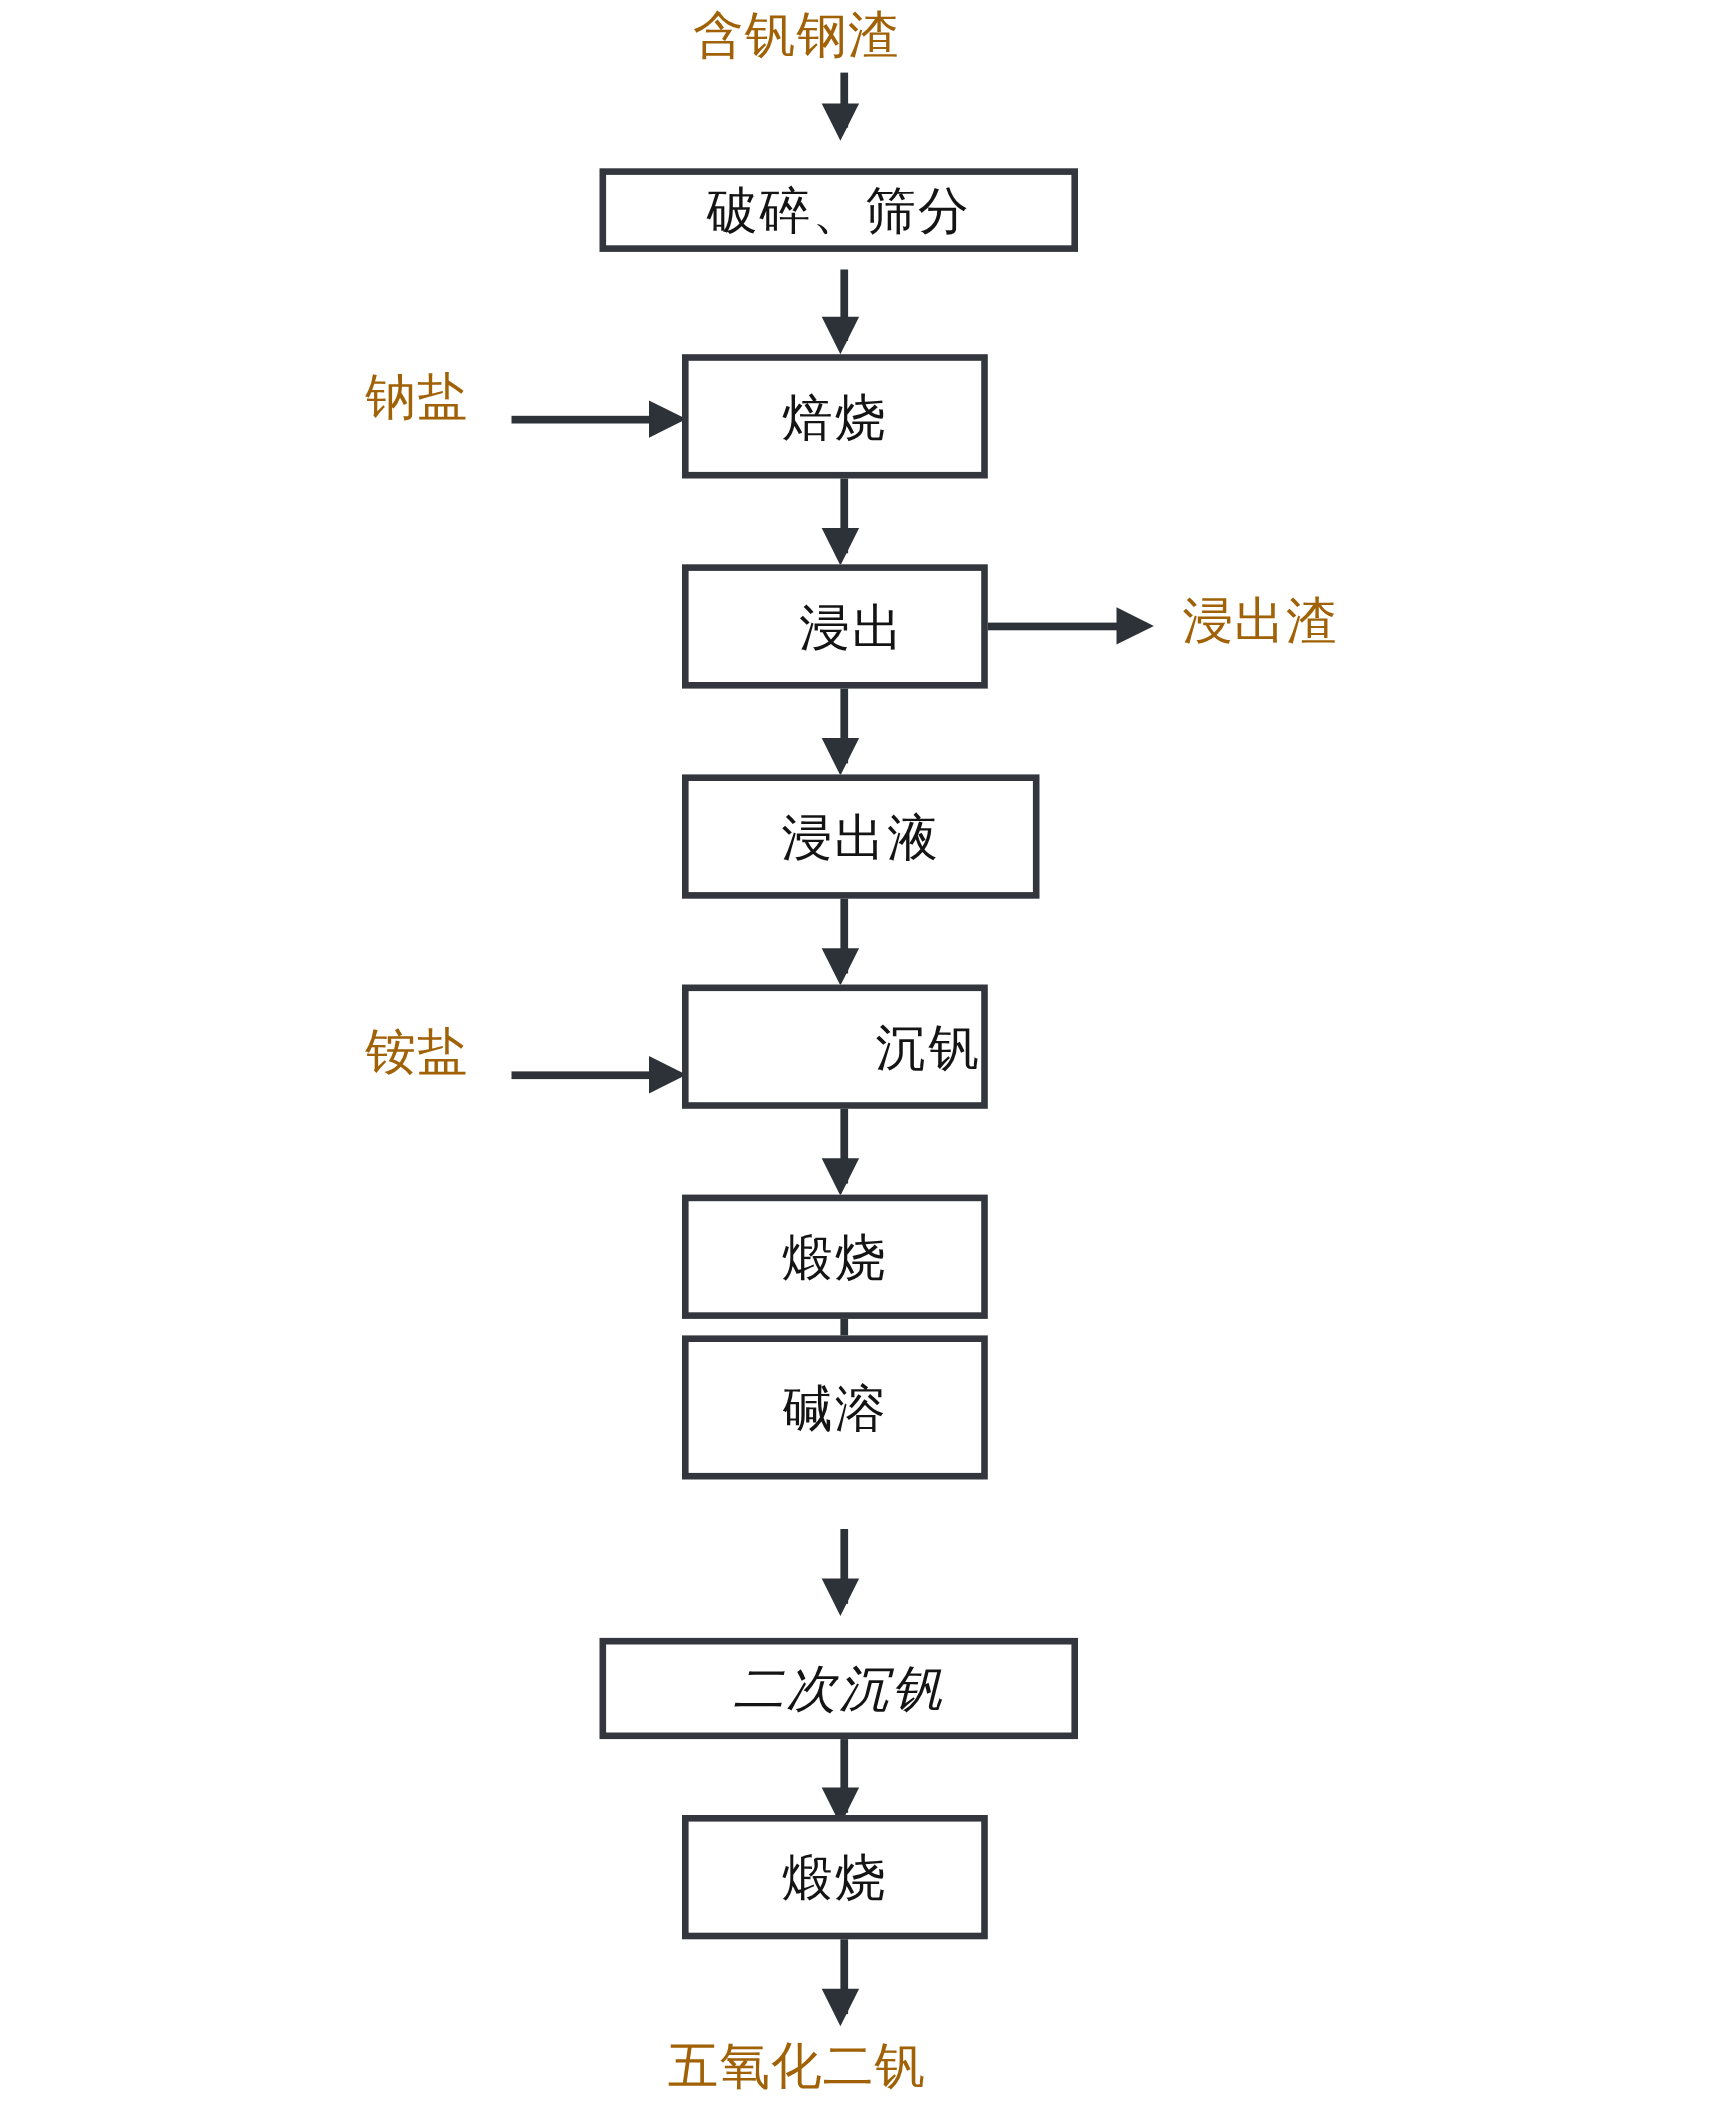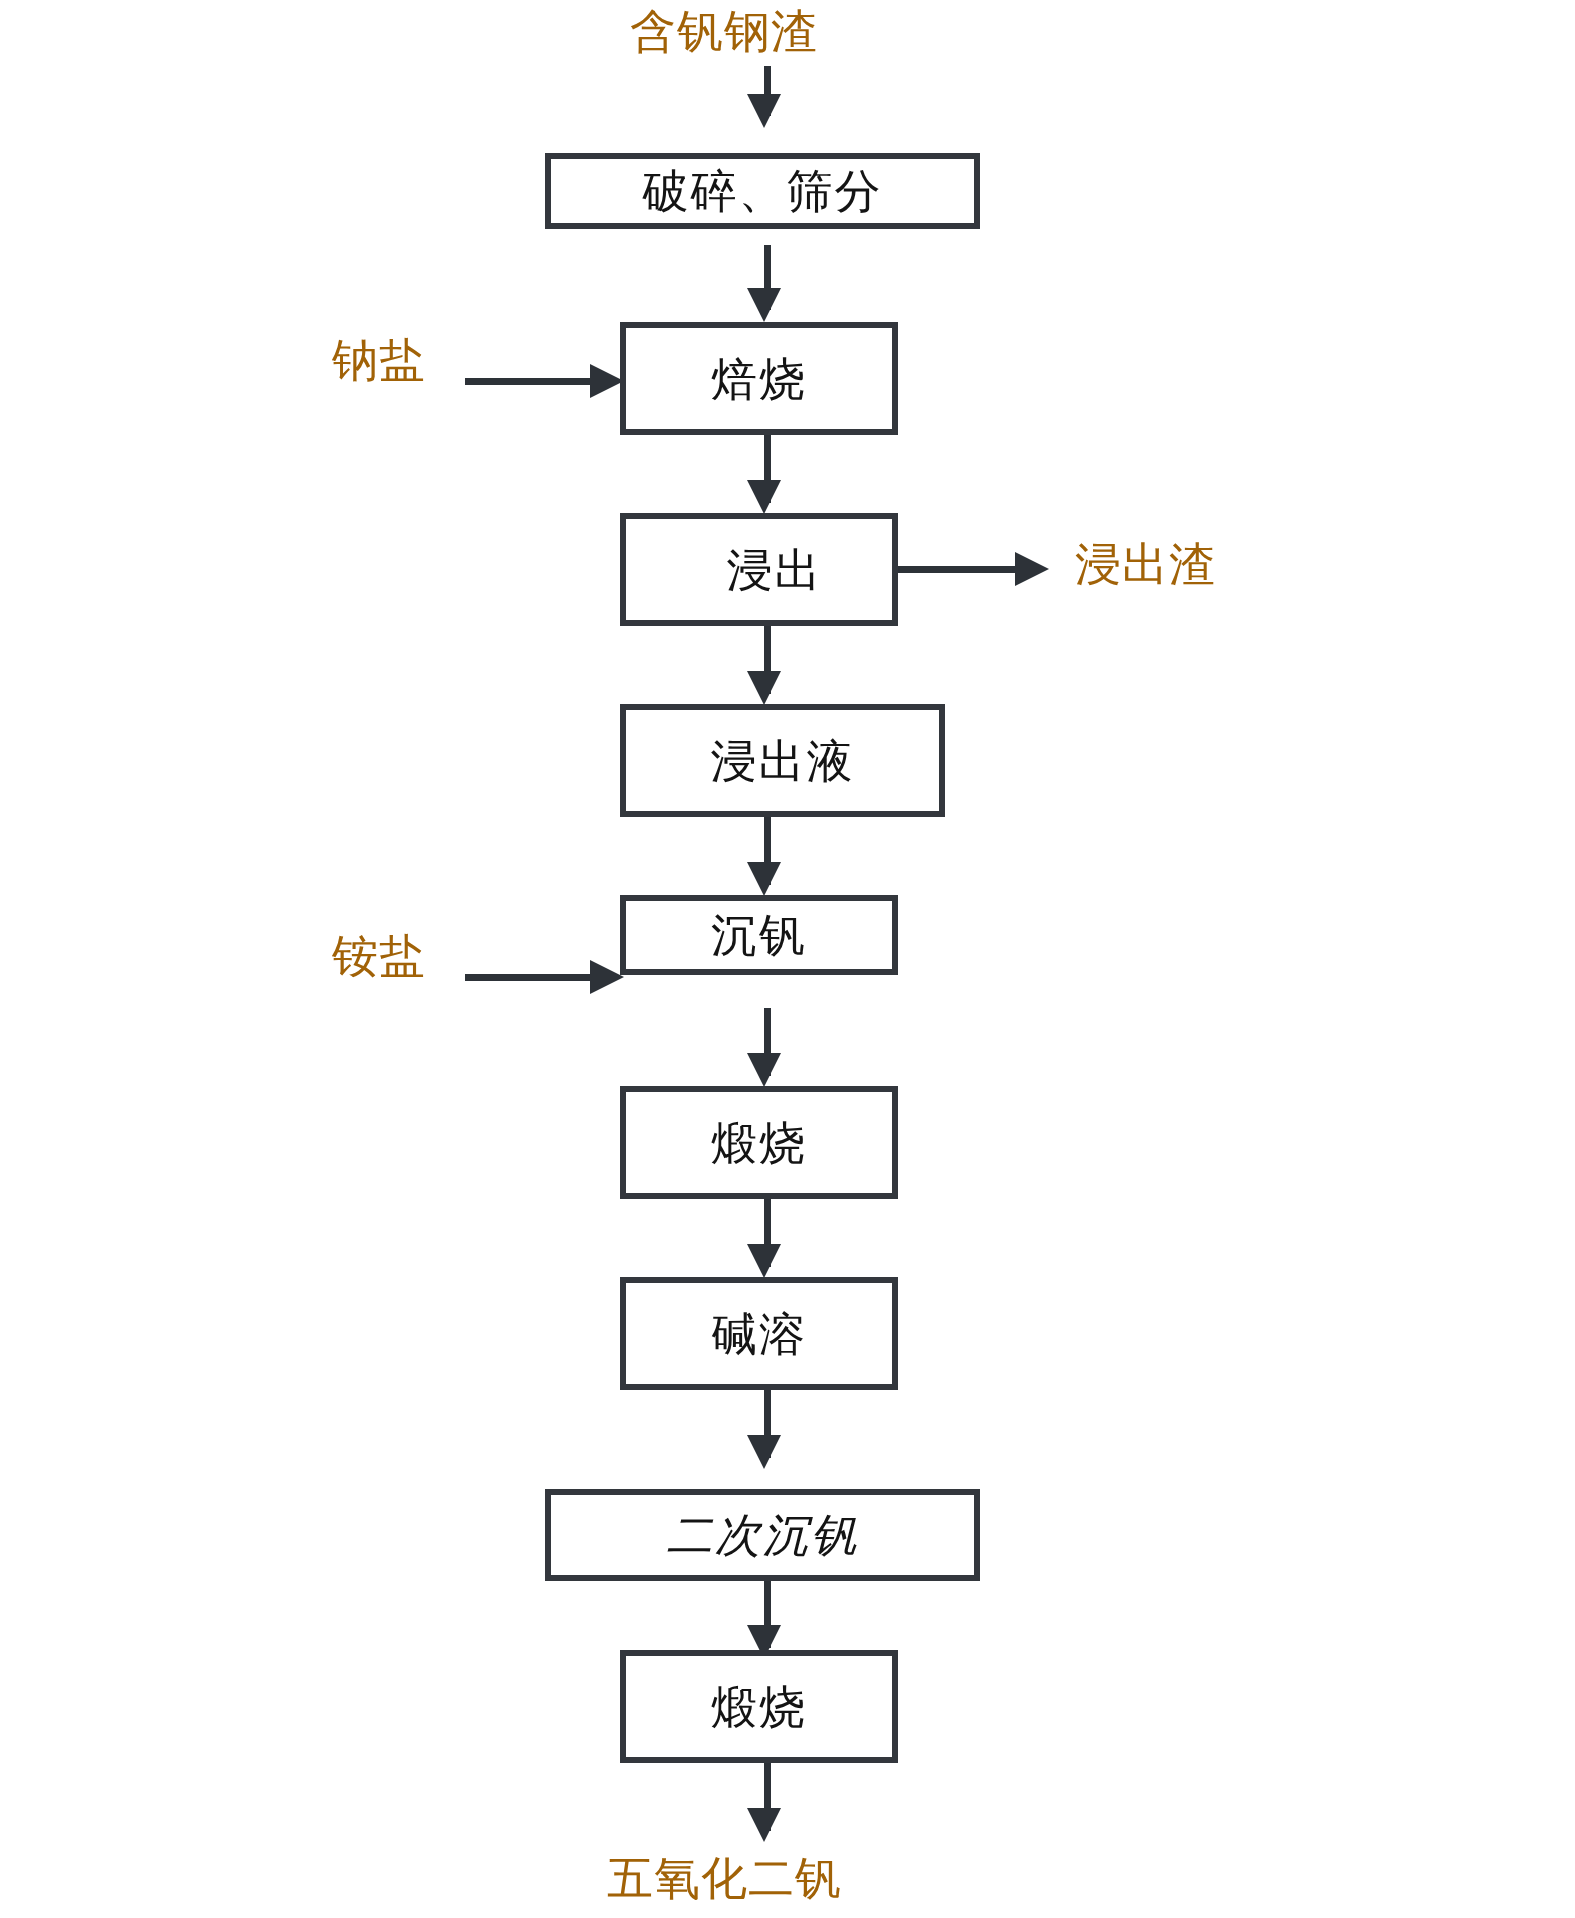--- a/index.html
+++ b/index.html
@@ -136,39 +136,39 @@
     <div class="v-line" style="left:764px; top:817px; height:68px;"></div>
     <div class="arrow-down" style="left:747px; top:862px;"></div>
   </div>
 
   <div class="freetext" style="left:332px; top:933px;">铵盐</div>
   <div class="conn">
     <div class="h-line" style="left:465px; top:974px; width:150px;"></div>
     <div class="arrow-right" style="left:590px; top:960px;"></div>
   </div>
 
-  <div class="node" style="left:620px; top:895px; width:278px; height:80px;">
+  <div class="node" style="left:620px; top:895px; width:278px; height:113px;justify-content:flex-end;">
     <span class="node-label">沉钒</span>
   </div>
 
   <div class="conn">
     <div class="v-line" style="left:764px; top:1008px; height:68px;"></div>
     <div class="arrow-down" style="left:747px; top:1053px;"></div>
   </div>
 
   <div class="node" style="left:620px; top:1086px; width:278px; height:113px;">
     <span class="node-label">煅烧</span>
   </div>
 
   <div class="conn">
     <div class="v-line" style="left:764px; top:1199px; height:68px;"></div>
     <div class="arrow-down" style="left:747px; top:1244px;"></div>
   </div>
 
-  <div class="node" style="left:620px; top:1277px; width:278px; height:113px;">
+  <div class="node" style="left:620px; top:1214px; width:278px; height:131px;">
     <span class="node-label">碱溶</span>
   </div>
 
   <div class="conn">
     <div class="v-line" style="left:764px; top:1390px; height:68px;"></div>
     <div class="arrow-down" style="left:747px; top:1435px;"></div>
   </div>
 
   <div class="node" style="left:545px; top:1489px; width:435px; height:92px;font-style:italic;">
     <span class="node-label">二次沉钒</span>

